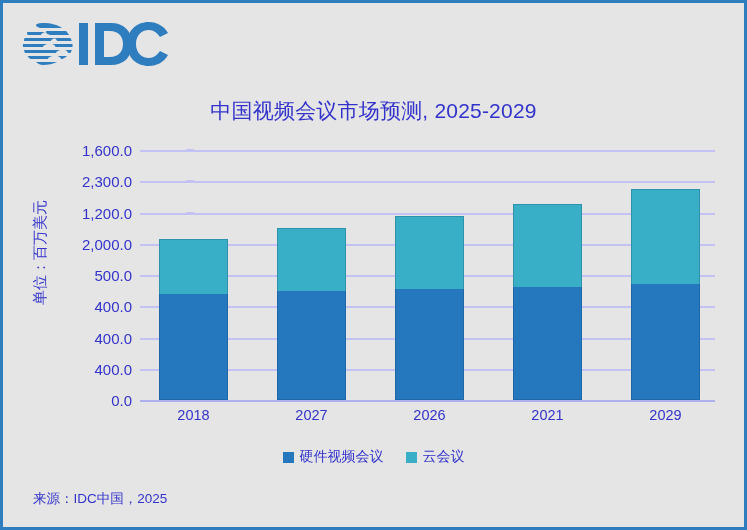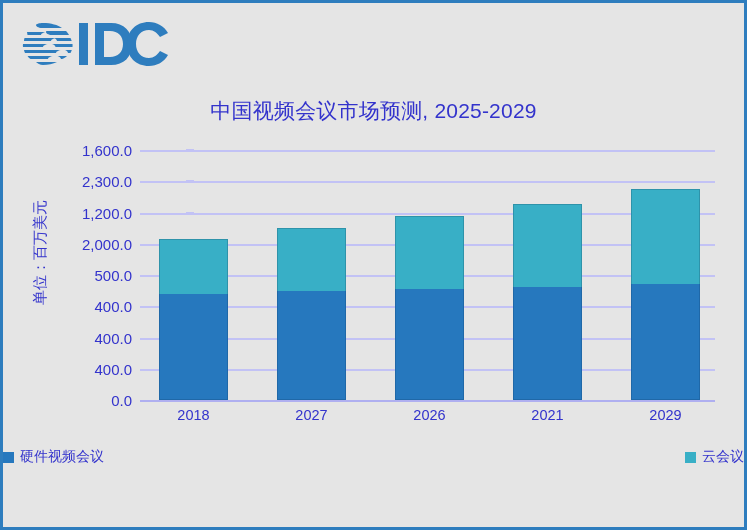--- a/index.html
+++ b/index.html
@@ -154,21 +154,21 @@
     color: #3333CC;
   }
 
   
   #legend {
     position: absolute;
     left: 0;
     right: 0;
     top: 445px;
     display: flex;
-    justify-content: space-between;
+    justify-content: center;
     align-items: center;
     gap: 22px;
     font-size: 14px;
     color: #3333CC;
   }
   .legend-item {
     display: flex;
     align-items: center;
     gap: 6px;
     white-space: nowrap;
@@ -301,14 +301,15 @@
     <div class="legend-item">
       <span class="legend-swatch" style="background:#2678BE"></span>
       <span>硬件视频会议</span>
     </div>
     <div class="legend-item">
       <span class="legend-swatch" style="background:#38AFC6"></span>
       <span>云会议</span>
     </div>
   </div>
 
+  <div id="source">来源：IDC中国，2025</div>
 
 </div>
 
 </body></html>

